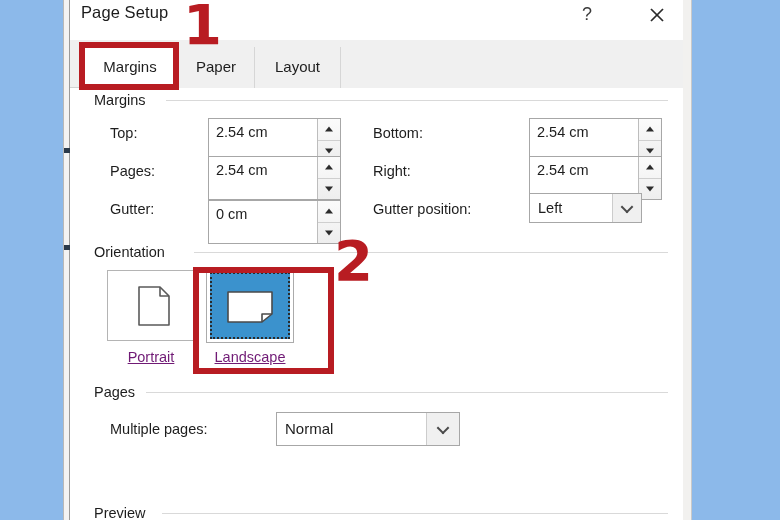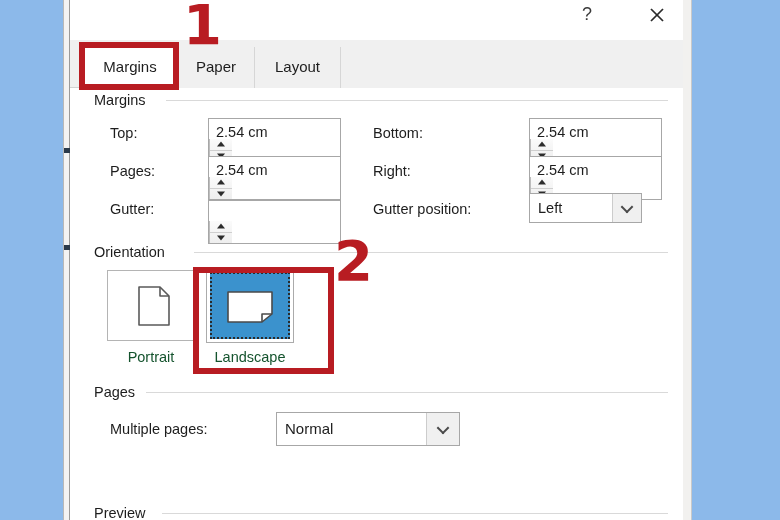--- a/index.html
+++ b/index.html
@@ -151,21 +151,20 @@
 
   
   .spinbox {
     position: absolute;
     height: 44px;
     border: 1px solid #a7a7a7;
     background: #ffffff;
     box-sizing: border-box;
     display: flex;
     align-items: stretch;
-    flex-direction: column;
   }
   .spin-value {
     flex: 1 1 auto;
     font-size: 14.5px;
     color: #1d1d1d;
     padding: 0 0 0 7px;
     line-height: 26px;
     white-space: nowrap;
     overflow: hidden;
   }
@@ -255,23 +254,24 @@
     background: #3b92cd;
     border: 2px dotted #2a2a2a;
     box-sizing: border-box;
     display: flex;
     align-items: center;
     justify-content: center;
   }
   .orient-label {
     position: absolute;
     font-size: 14.5px;
-    color: #14532d;
+    color: #701a75;
     text-align: center;
     white-space: nowrap;
+    text-decoration: underline;
   }
 
   
   .page-glyph-portrait { display:block; }
   .page-glyph-landscape { display:block; }
 
   
   .annot-box {
     position: absolute;
     border: 6px solid #b81c22;
@@ -296,20 +296,21 @@
 
 <div id="backdrop"></div>
 <div id="doc-strip-left"></div>
 <div class="ruler-mark" style="top:148px"></div>
 <div class="ruler-mark" style="top:245px"></div>
 <div id="doc-strip-right"></div>
 
 <div id="dialog">
 
   <div id="titlebar">
+    <div id="dialog-title">Page Setup</div>
     <div id="help-button">?</div>
     <div id="close-button">
       <svg width="16" height="16" viewBox="0 0 16 16" aria-hidden="true">
         <line x1="2" y1="2" x2="14" y2="14" stroke="#2b2b2b" stroke-width="1.7"></line>
         <line x1="14" y1="2" x2="2" y2="14" stroke="#2b2b2b" stroke-width="1.7"></line>
       </svg>
     </div>
   </div>
 
   <div id="tabstrip">

